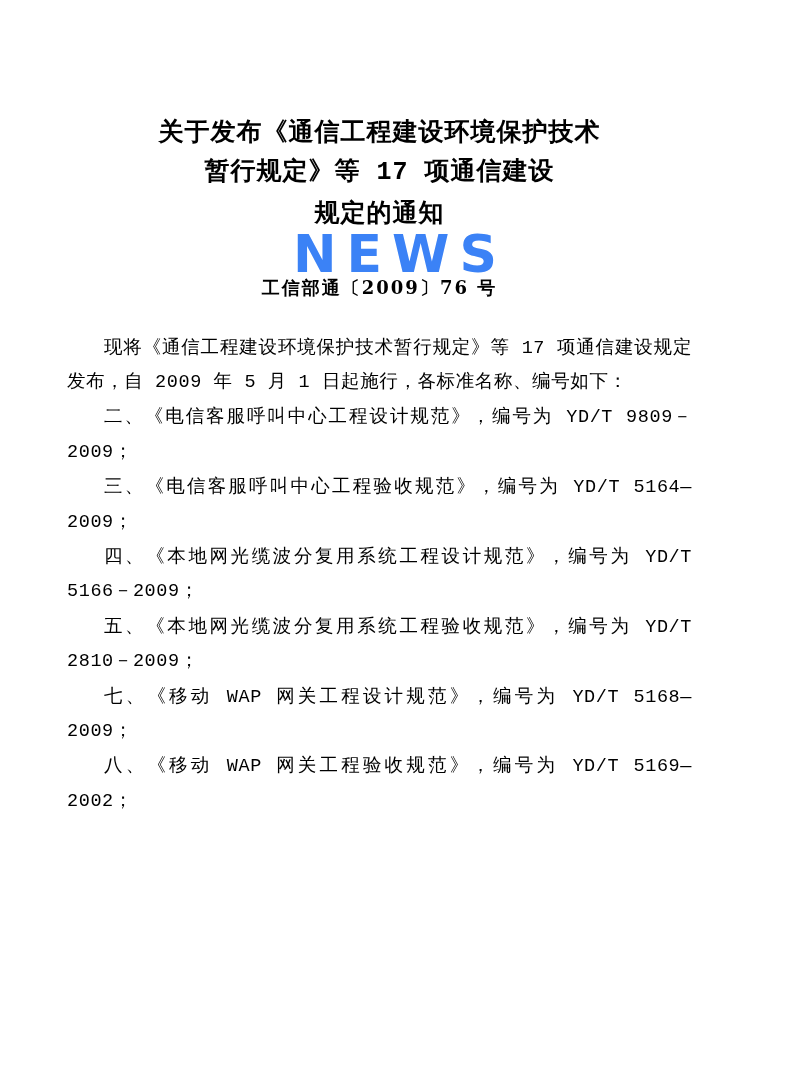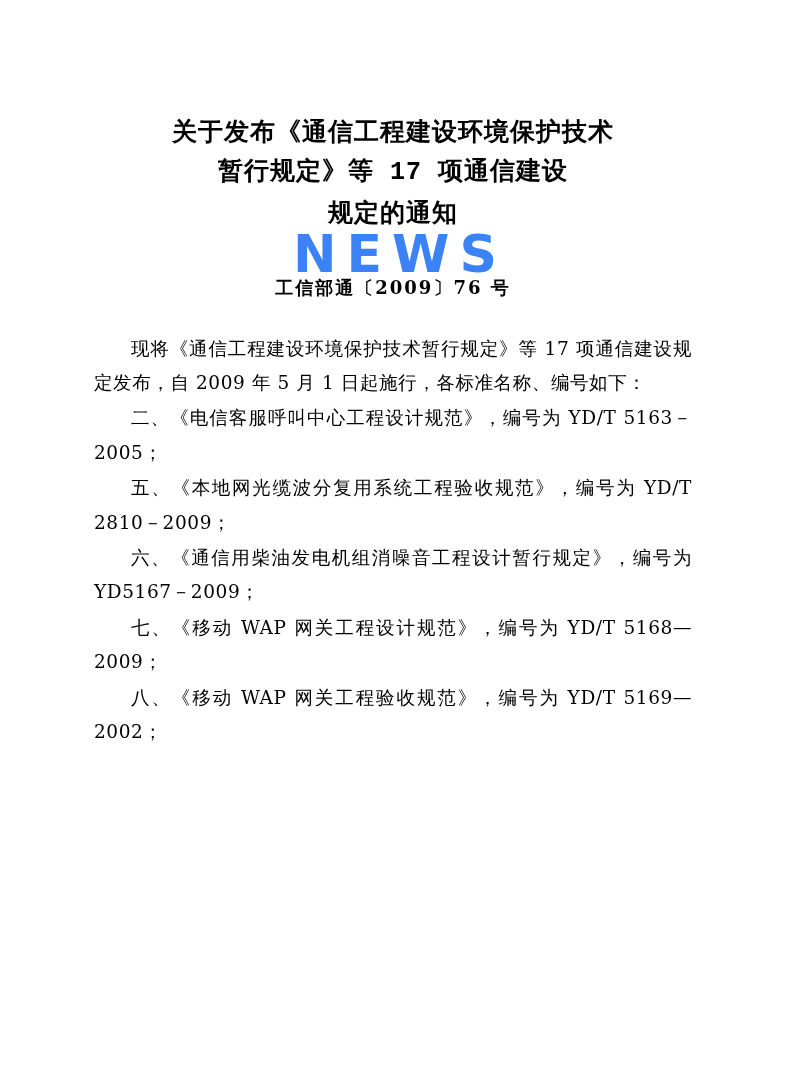--- a/index.html
+++ b/index.html
@@ -33,21 +33,21 @@
     letter-spacing: 10px;
     color: #3b82f6;
     font-family: "DejaVu Sans", "Liberation Sans", sans-serif;
     font-weight: bold;
     z-index: 0;
     user-select: none;
   }
   .content {
     position: relative;
     z-index: 1;
-    padding: 0 108px 0 94px;
+    padding: 0 108px 0 67px;
   }
   .doc-title {
     margin-top: 112px;
     text-align: center;
     font-size: 25px;
     font-weight: bold;
     line-height: 1.62;
     letter-spacing: 0.5px;
     font-family: "DejaVu Serif", "Liberation Serif", serif;
   }
@@ -78,20 +78,21 @@
     line-height: 1.86;
     letter-spacing: 0.6px;
     text-align: justify;
   }
   .para {
     margin: 0 0 1px 0;
     text-indent: 0;
   }
   .para.indent {
     text-indent: 2em;
+    font-family: Liberation Mono, monospace;
   }
 </style>
 </head>
 <body>
 
 <div class="page">
 
   <div class="watermark">NEWS</div>
 
   <div class="content">
@@ -99,22 +100,23 @@
     <div class="doc-title">
       <span class="line1">关于发布《通信工程建设环境保护技术</span>
       <span class="line2">暂行规定》等 17 项通信建设</span>
       <span class="line3">规定的通知</span>
     </div>
 
     <div class="doc-number">工信部通〔2009〕76 号</div>
 
     <div class="body-block">
       <p class="para indent">现将《通信工程建设环境保护技术暂行规定》等 17 项通信建设规定发布，自 2009 年 5 月 1 日起施行，各标准名称、编号如下：</p>
-      <p class="para indent">二、《电信客服呼叫中心工程设计规范》，编号为 YD/T 5163－2005；</p>
+      <p class="para indent">二、《电信客服呼叫中心工程设计规范》，编号为 YD/T 9809－2009；</p>
+      <p class="para indent">三、《电信客服呼叫中心工程验收规范》，编号为 YD/T 5164—2009；</p>
+      <p class="para indent">四、《本地网光缆波分复用系统工程设计规范》，编号为 YD/T 5166－2009；</p>
       <p class="para indent">五、《本地网光缆波分复用系统工程验收规范》，编号为 YD/T 2810－2009；</p>
-      <p class="para indent">六、《通信用柴油发电机组消噪音工程设计暂行规定》，编号为 YD5167－2009；</p>
       <p class="para indent">七、《移动 WAP 网关工程设计规范》，编号为 YD/T 5168—2009；</p>
       <p class="para indent">八、《移动 WAP 网关工程验收规范》，编号为 YD/T 5169—2002；</p>
     </div>
 
   </div>
 
 </div>
 
 </body></html>

